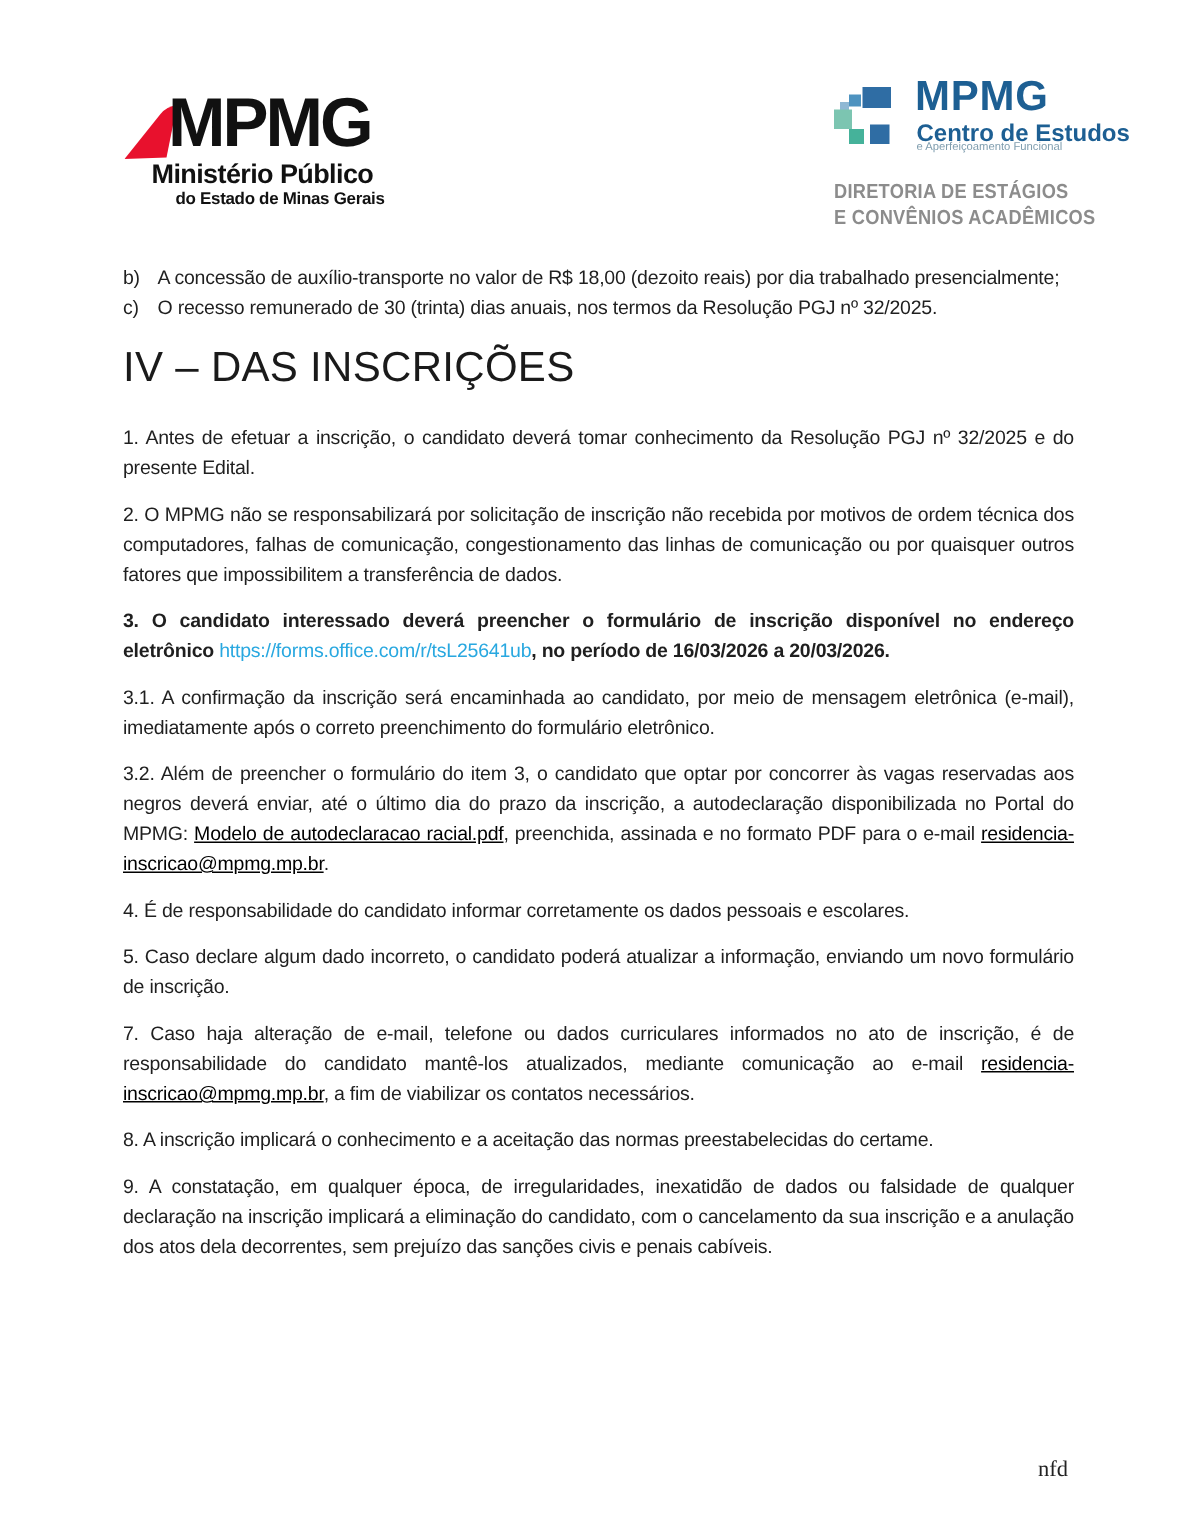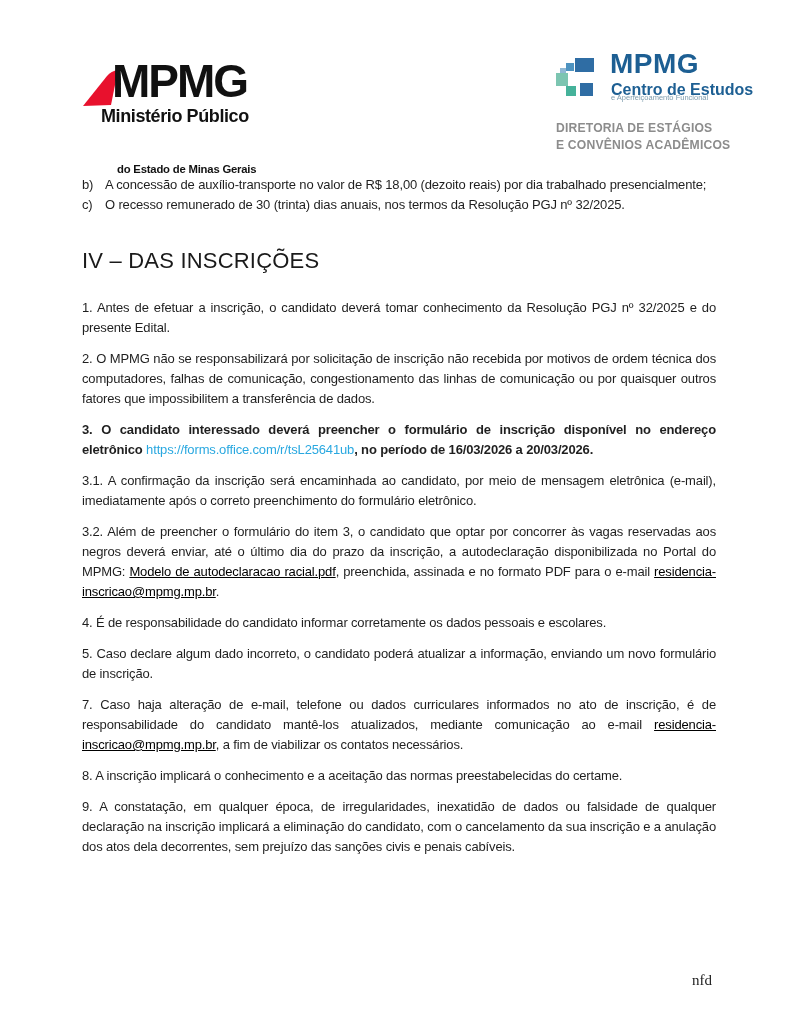--- a/index.html
+++ b/index.html
@@ -6,34 +6,34 @@
   body{
     width:791px;height:1024px;position:relative;background:#ffffff;
     font-family:"Liberation Sans",sans-serif;color:#1f1f1f;overflow:hidden;
   }
   
   .hdr{position:absolute;top:0;left:0;width:791px;height:170px;}
   .mpmg-logo{position:absolute;left:83px;top:58px;width:190px;}
   .mpmg-mark{position:absolute;left:0;top:12px;}
   .mpmg-acronym{position:absolute;left:29px;top:0;font-size:46px;line-height:46px;font-weight:700;letter-spacing:-2px;color:#111;}
   .mpmg-org1{position:absolute;left:18px;top:48px;font-size:18px;font-weight:700;letter-spacing:-0.4px;color:#111;white-space:nowrap;}
-  .mpmg-org2{position:absolute;left:34px;top:69px;font-size:11.3px;font-weight:700;letter-spacing:-0.2px;color:#111;white-space:nowrap;margin-top:36px;}
+  .mpmg-org2{position:absolute;left:34px;top:69px;font-size:11.3px;font-weight:700;letter-spacing:-0.2px;color:#111;white-space:nowrap;}
   .ceaf-logo{position:absolute;left:556px;top:56px;width:210px;}
   .ceaf-icon{position:absolute;left:0;top:2px;}
   .ceaf-acronym{position:absolute;left:54px;top:-6px;font-size:28px;line-height:28px;font-weight:700;letter-spacing:0.5px;color:#1d5f93;}
   .ceaf-sub1{position:absolute;left:55px;top:25px;font-size:16px;font-weight:600;color:#1d5f93;white-space:nowrap;}
   .ceaf-sub2{position:absolute;left:55px;top:37px;font-size:7.5px;font-weight:400;color:#7f9dae;white-space:nowrap;}
   .directorate{position:absolute;left:556px;top:120px;font-weight:700;color:#8c8c8c;font-size:13.5px;line-height:16.5px;letter-spacing:0.2px;transform:scaleX(0.9);transform-origin:left top;white-space:nowrap;}
   
   .content{position:absolute;left:82px;top:175px;width:634px;}
   .blist{margin:0 0 0 0;}
   .blist-item{display:flex;font-size:13px;line-height:20px;letter-spacing:-0.15px;}
   .blist-marker{width:23px;flex:0 0 23px;}
   .blist-text{flex:1;text-align:justify;}
-  .section-title{margin:32px 0 23px 0;font-size:22px;line-height:28px;font-weight:500;letter-spacing:0.2px;color:#1a1a1a;}
+  .section-title{margin:16px 0 23px 0;font-size:28px;line-height:28px;font-weight:500;letter-spacing:0.2px;color:#1a1a1a;}
   .para{margin:0 0 11px 0;font-size:13px;line-height:20px;letter-spacing:-0.15px;text-align:justify;}
   .para.bold{font-weight:700;}
   .link-cyan{color:#29a8e0;font-weight:400;text-decoration:none;}
   .link-blue{color:#000000;text-decoration:underline;}
   .footer-initials{position:absolute;left:0;top:972px;width:712px;text-align:right;font-family:"Liberation Serif",serif;font-size:15px;color:#222;}
 </style>
 </head>
 <body>
 
 <div class="hdr">

